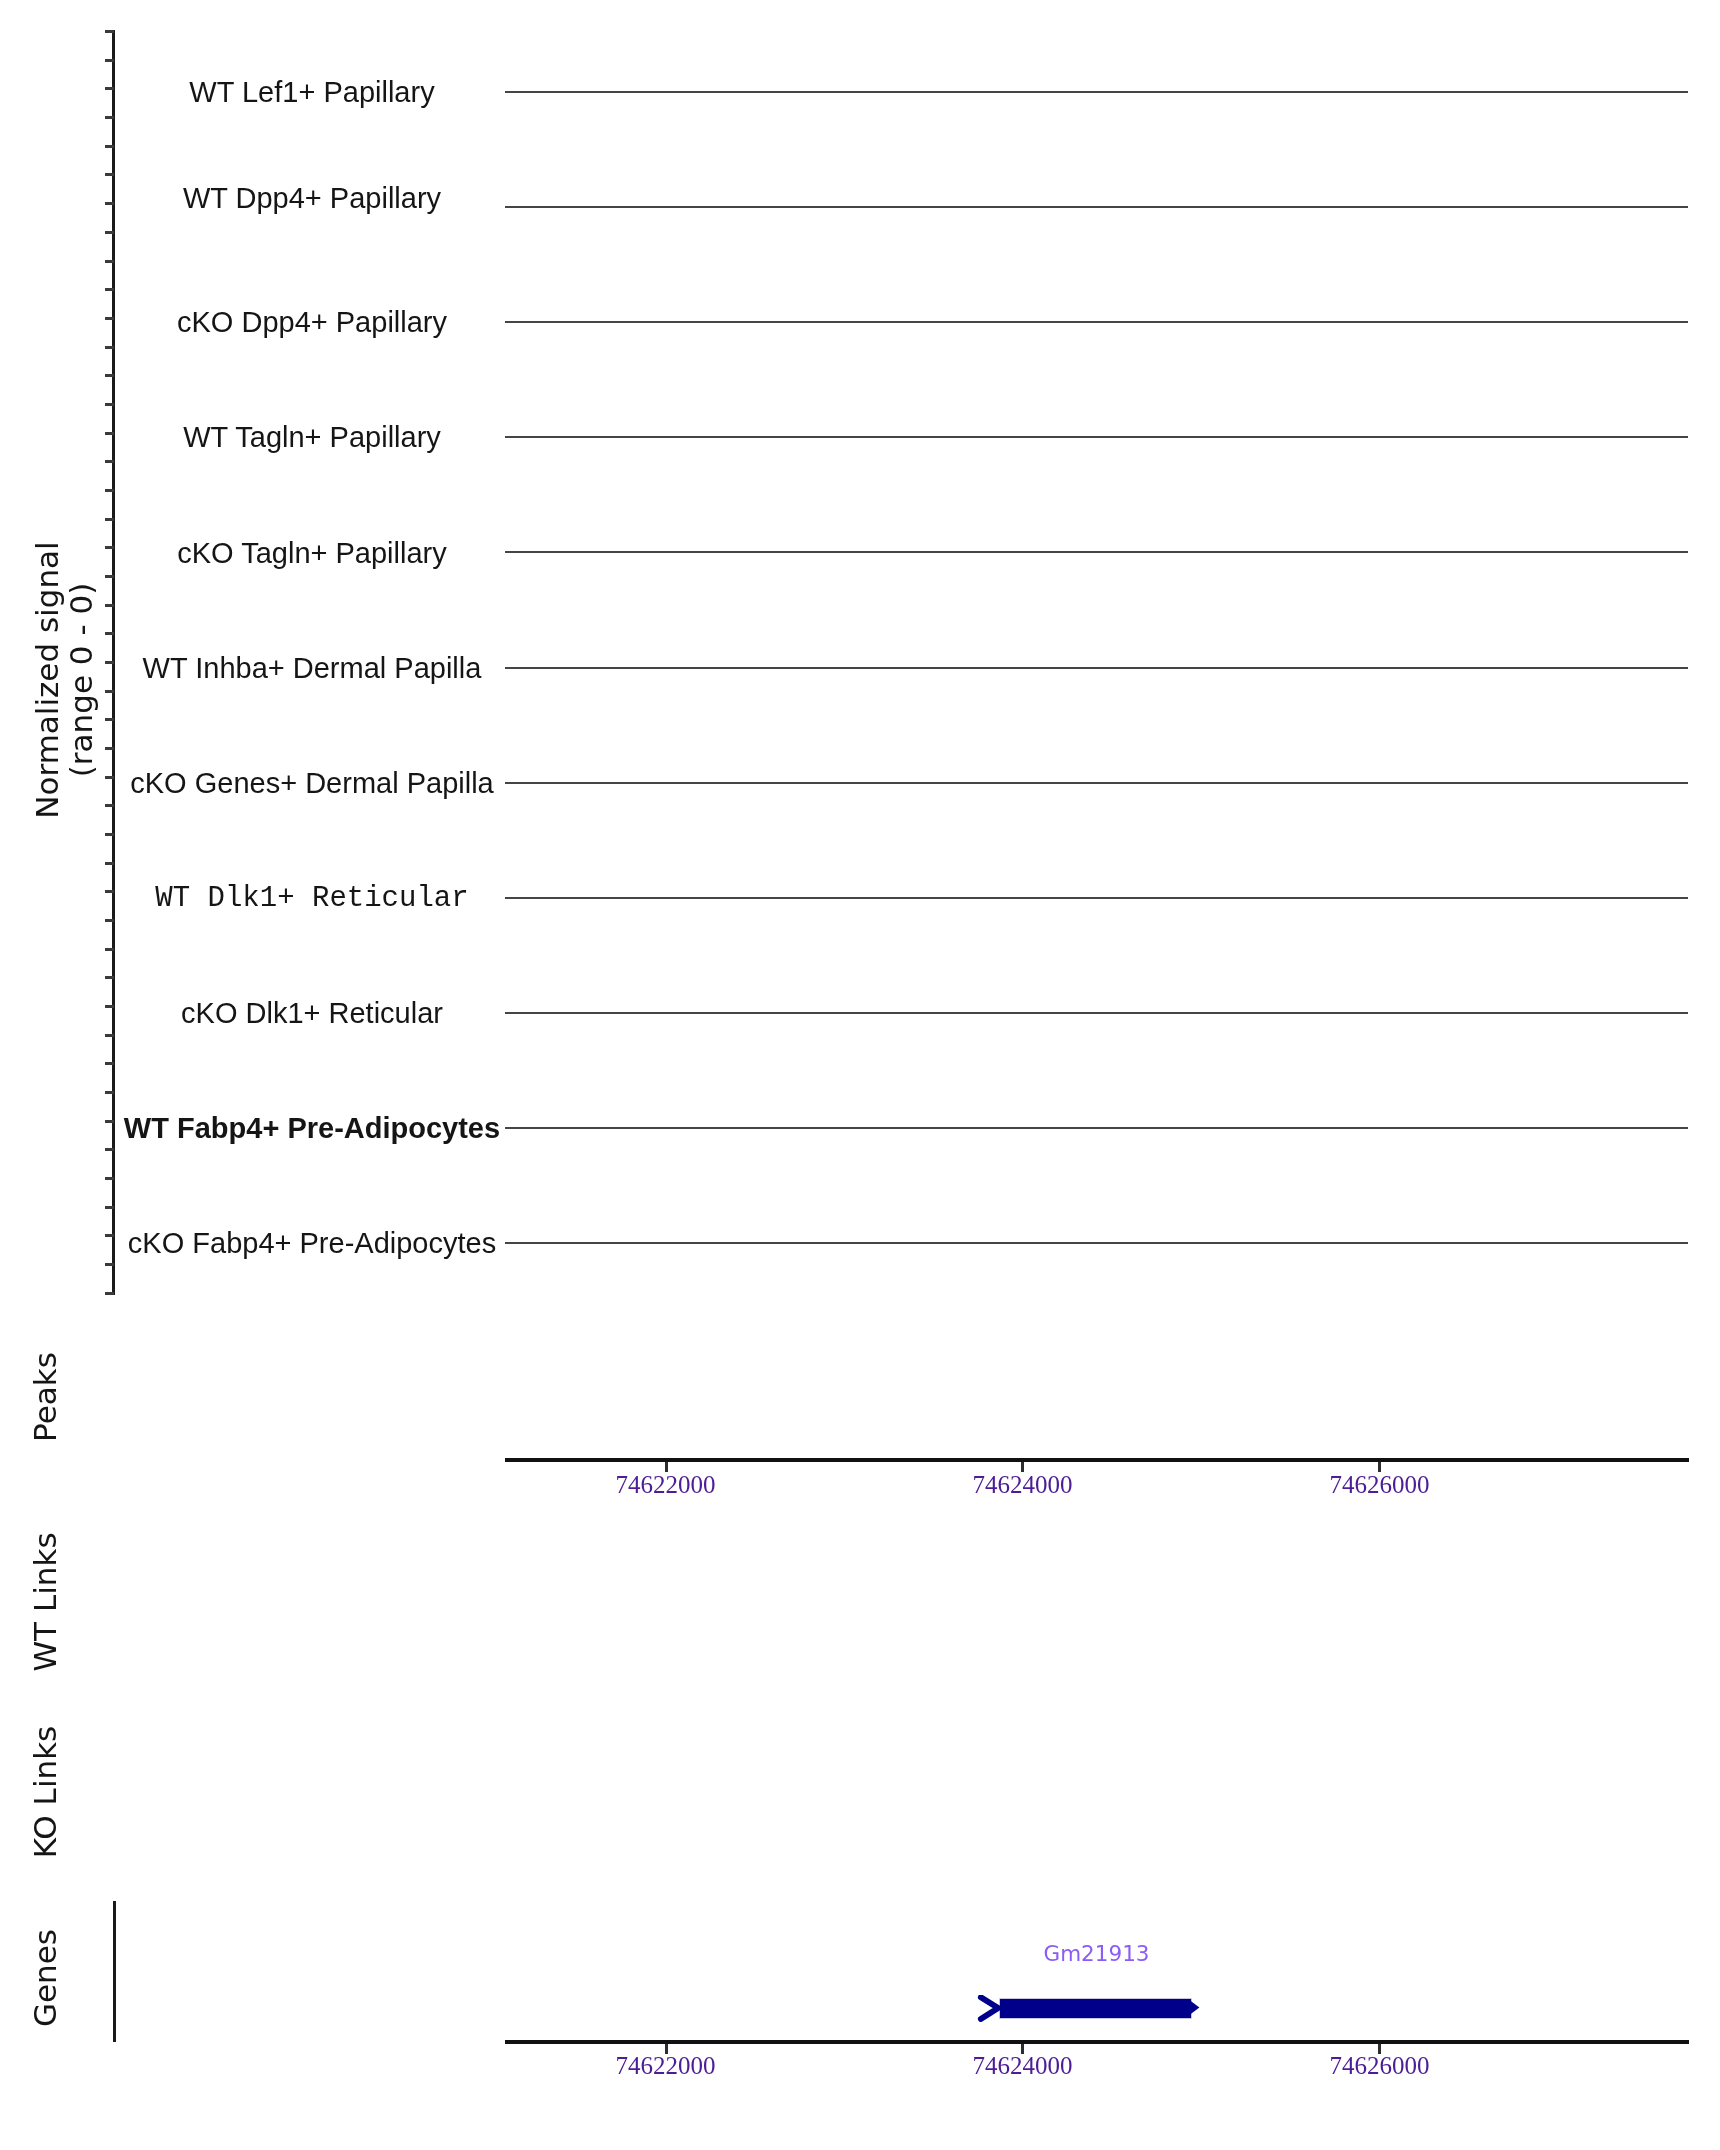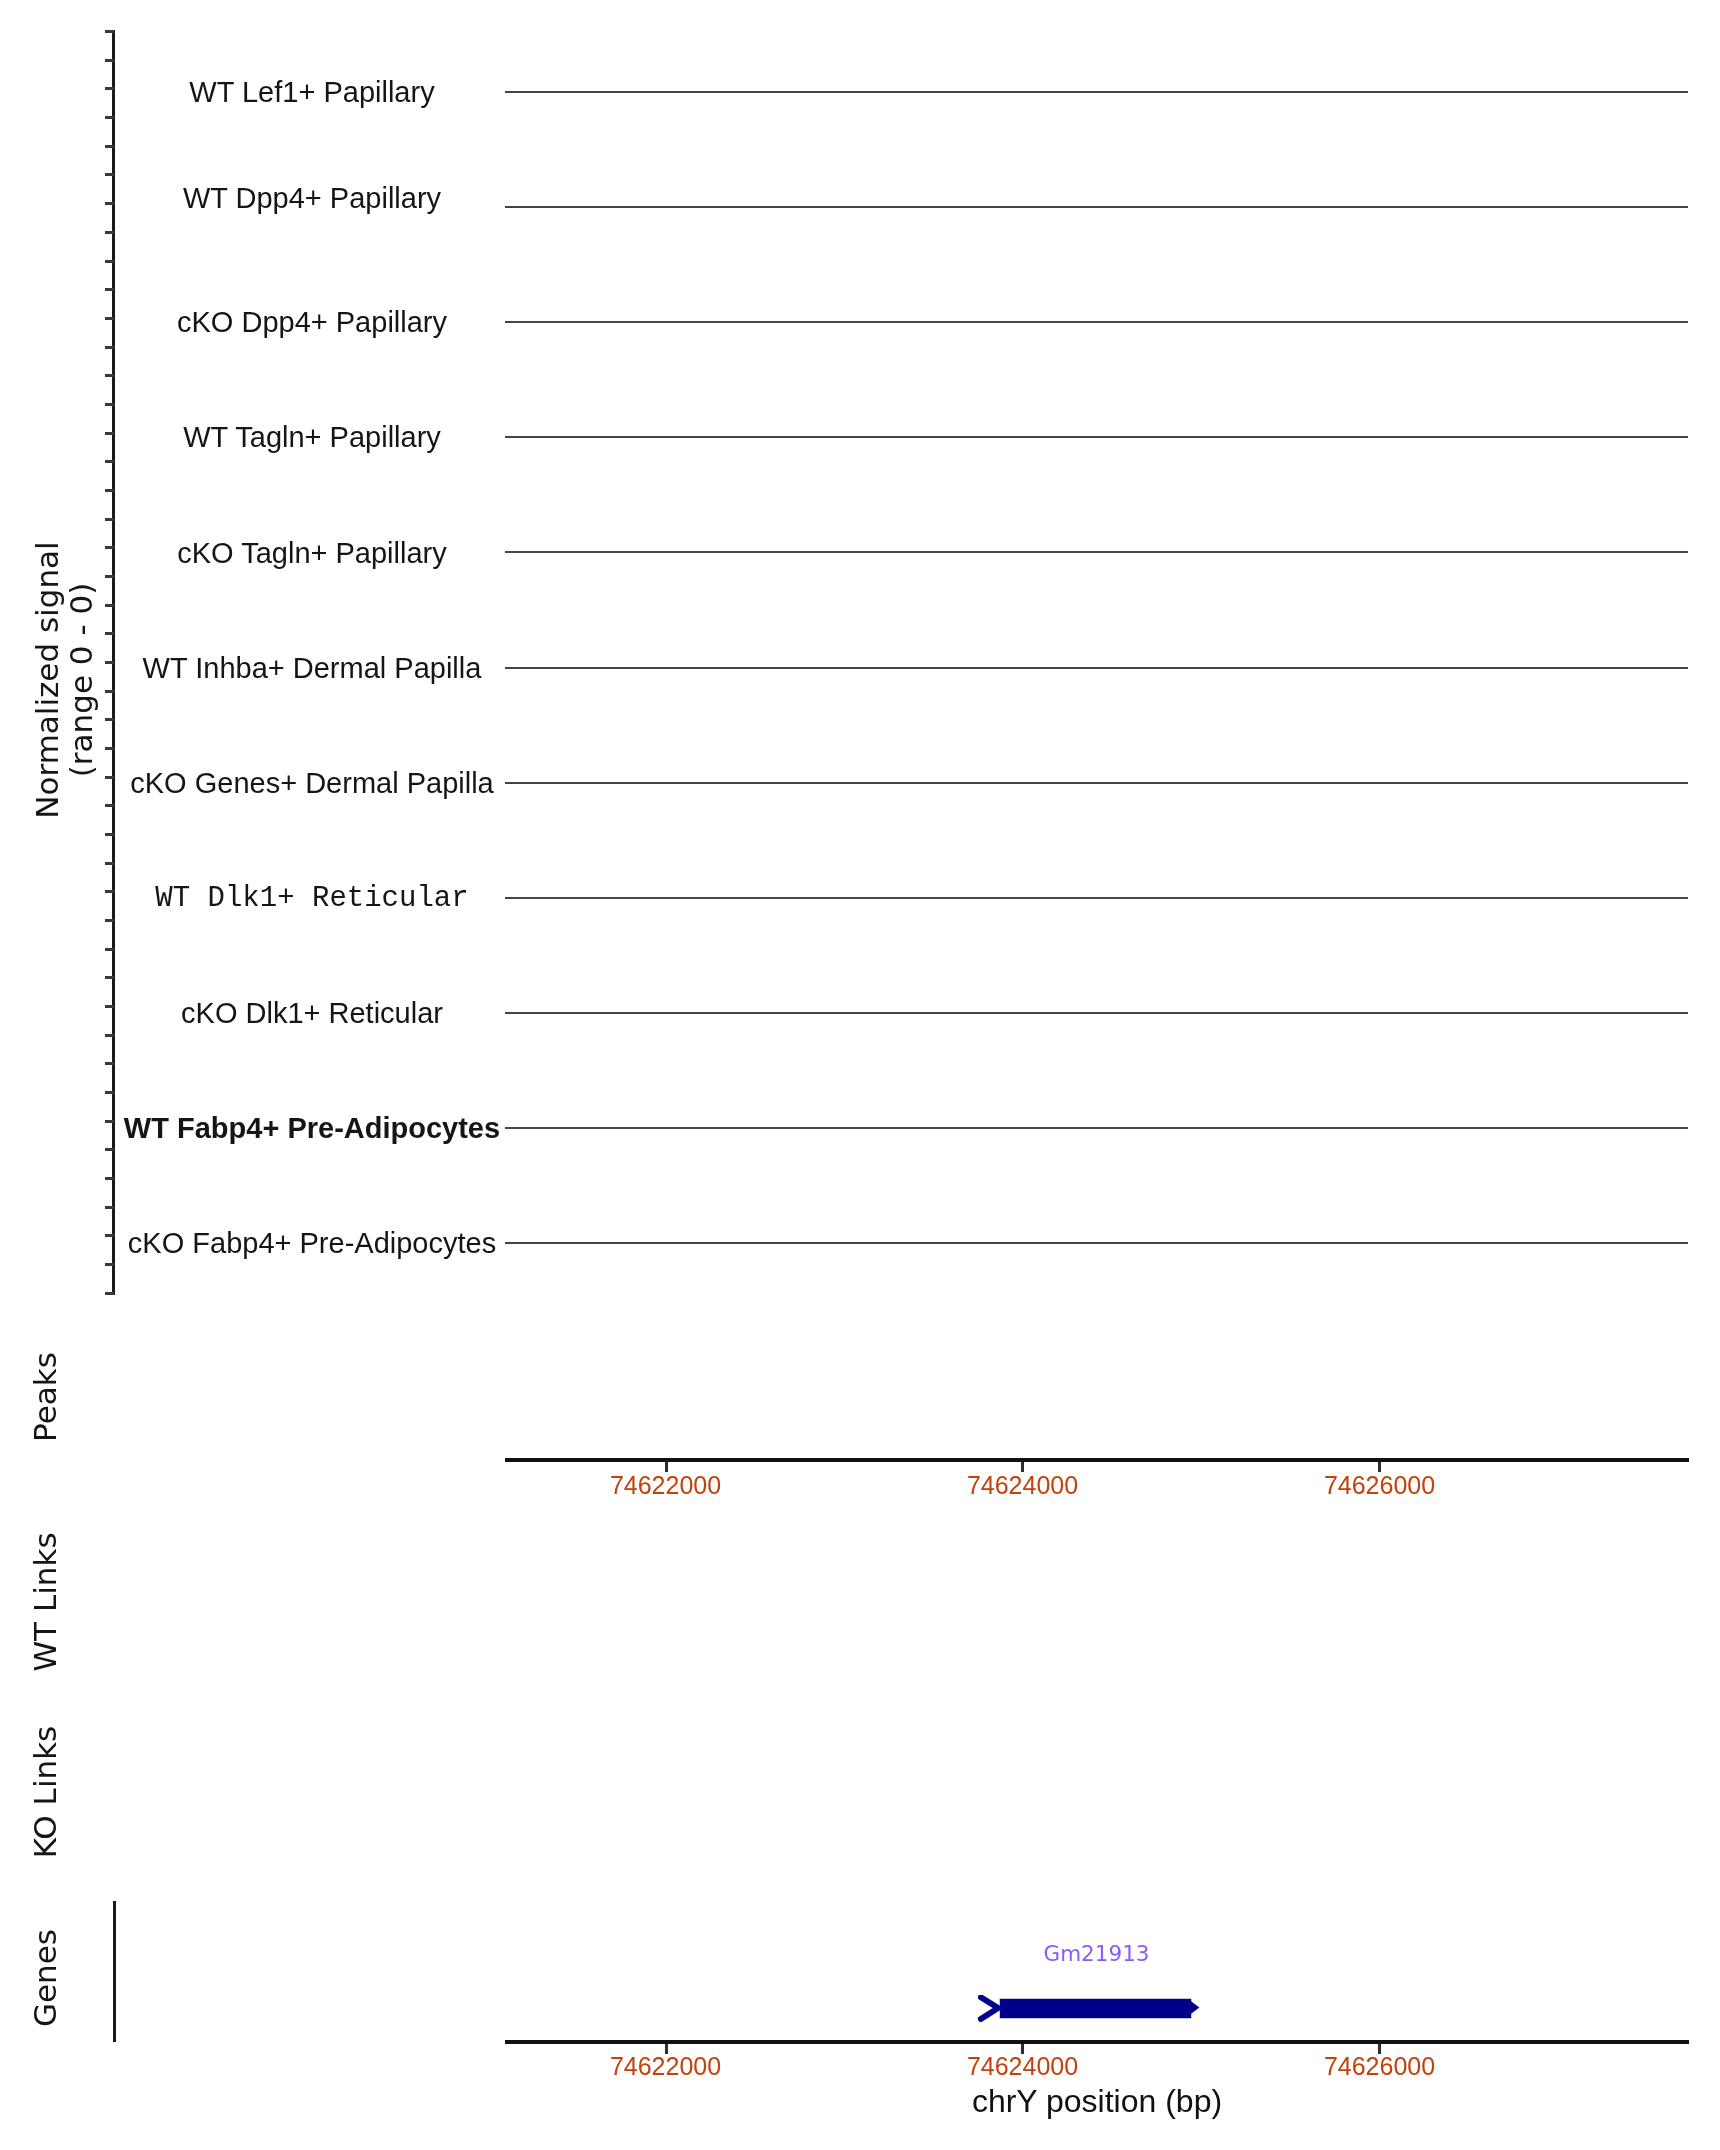--- a/index.html
+++ b/index.html
@@ -31,22 +31,22 @@
     display:flex;align-items:center;justify-content:center;
     font-family:"Liberation Sans", sans-serif;
     font-size:29px;color:#151515;white-space:nowrap;
   }
   .track-line{left:505px;width:1183px;height:2.2px;background:#454545;}
   
   .ruler-line{left:505px;width:1184px;height:3.6px;background:#111111;}
   .ruler-tick{width:2.9px;height:10px;background:#2d2d2d;}
   .ruler-label{
     width:229px;text-align:center;
-    font-family:Liberation Sans, sans-serif;
-    font-size:25px;color:#c2410c;white-space:nowrap;
+    font-family:Liberation Serif, serif;
+    font-size:25px;color:#4c1d95;white-space:nowrap;
   }
   .axis-title{
     left:882px;top:2083px;width:430px;text-align:center;
     font-family:"Liberation Sans", sans-serif;
     font-size:32px;color:#111111;
   }
   
   .genes-axis-line{left:113px;top:1901px;width:2.9px;height:141px;background:#1a1a1a;}
   .gene-name{
     left:989px;top:1941px;width:215px;text-align:center;
@@ -172,15 +172,14 @@
   <div class="abs gene-body"></div>
 
   <svg class="abs gene-chevron" width="29" height="29" viewBox="0 0 40 40">
     <polyline points="8,3 32,18 8,33" fill="none" stroke="#00008B" stroke-width="8" stroke-linecap="round" stroke-linejoin="miter"></polyline>
   </svg>
 
   <svg class="abs gene-tip" width="14.3" height="17" viewBox="0 0 20 24">
     <polygon points="0,0 16,12 0,24" fill="#00008B"></polygon>
   </svg>
 
-  <div class="abs axis-title">chrY position (bp)</div>
 </div>
 
 
 </body></html>

